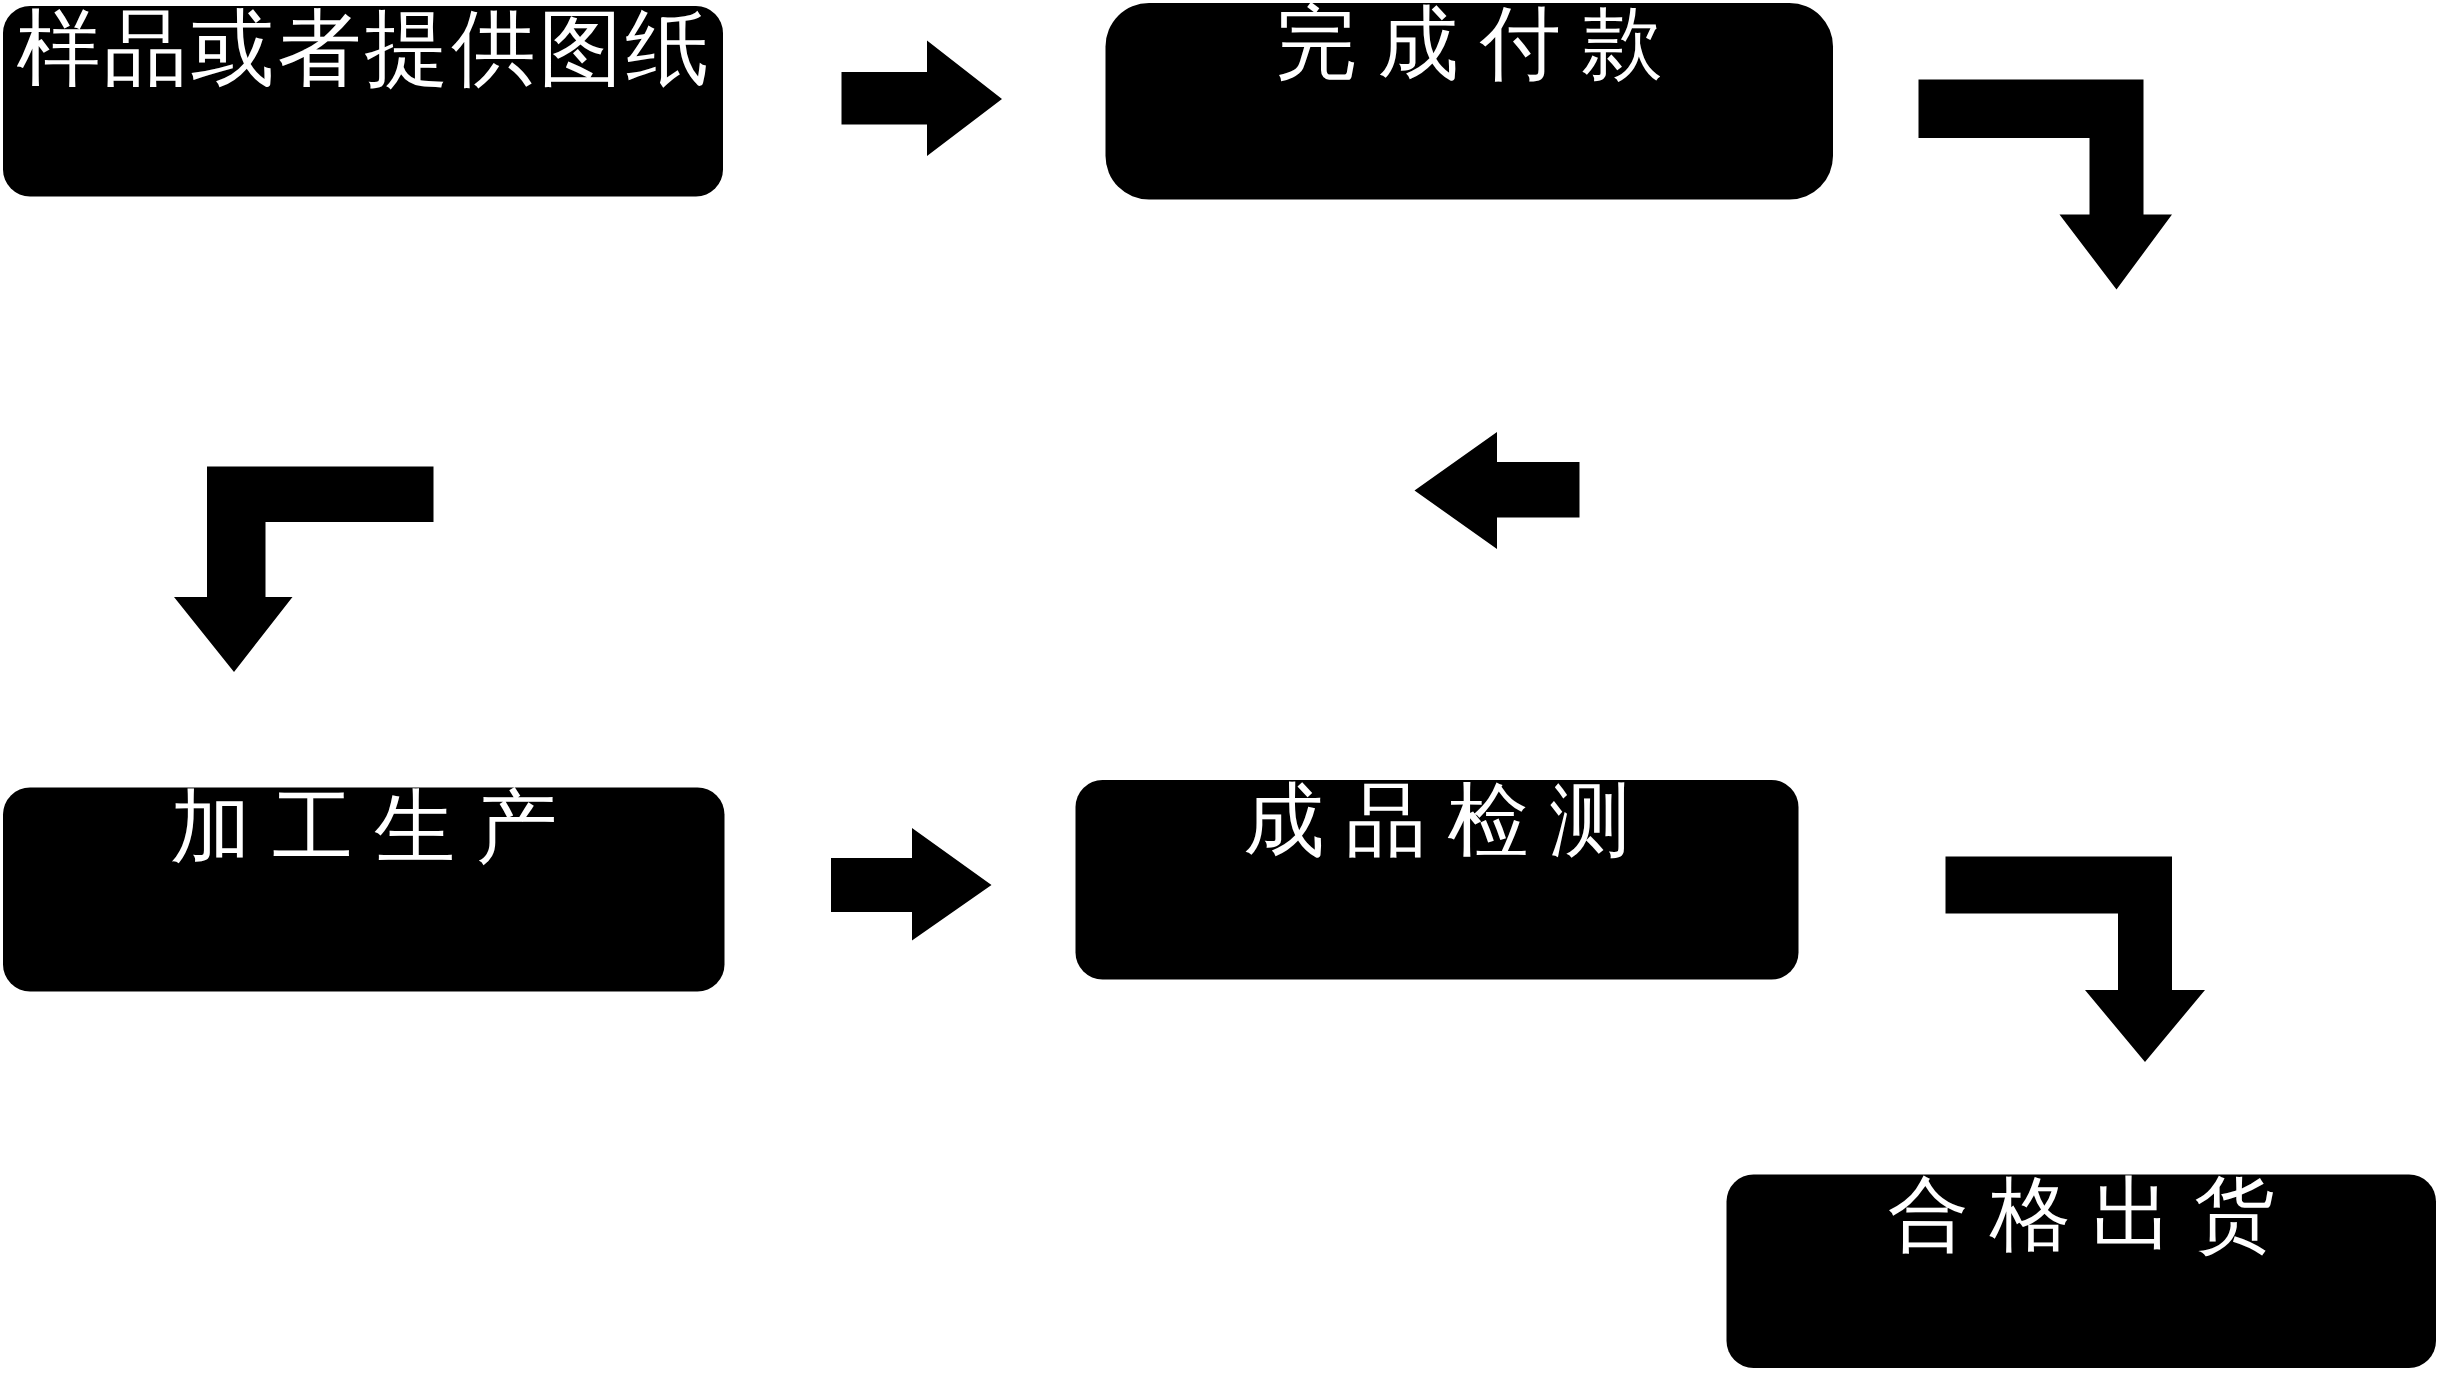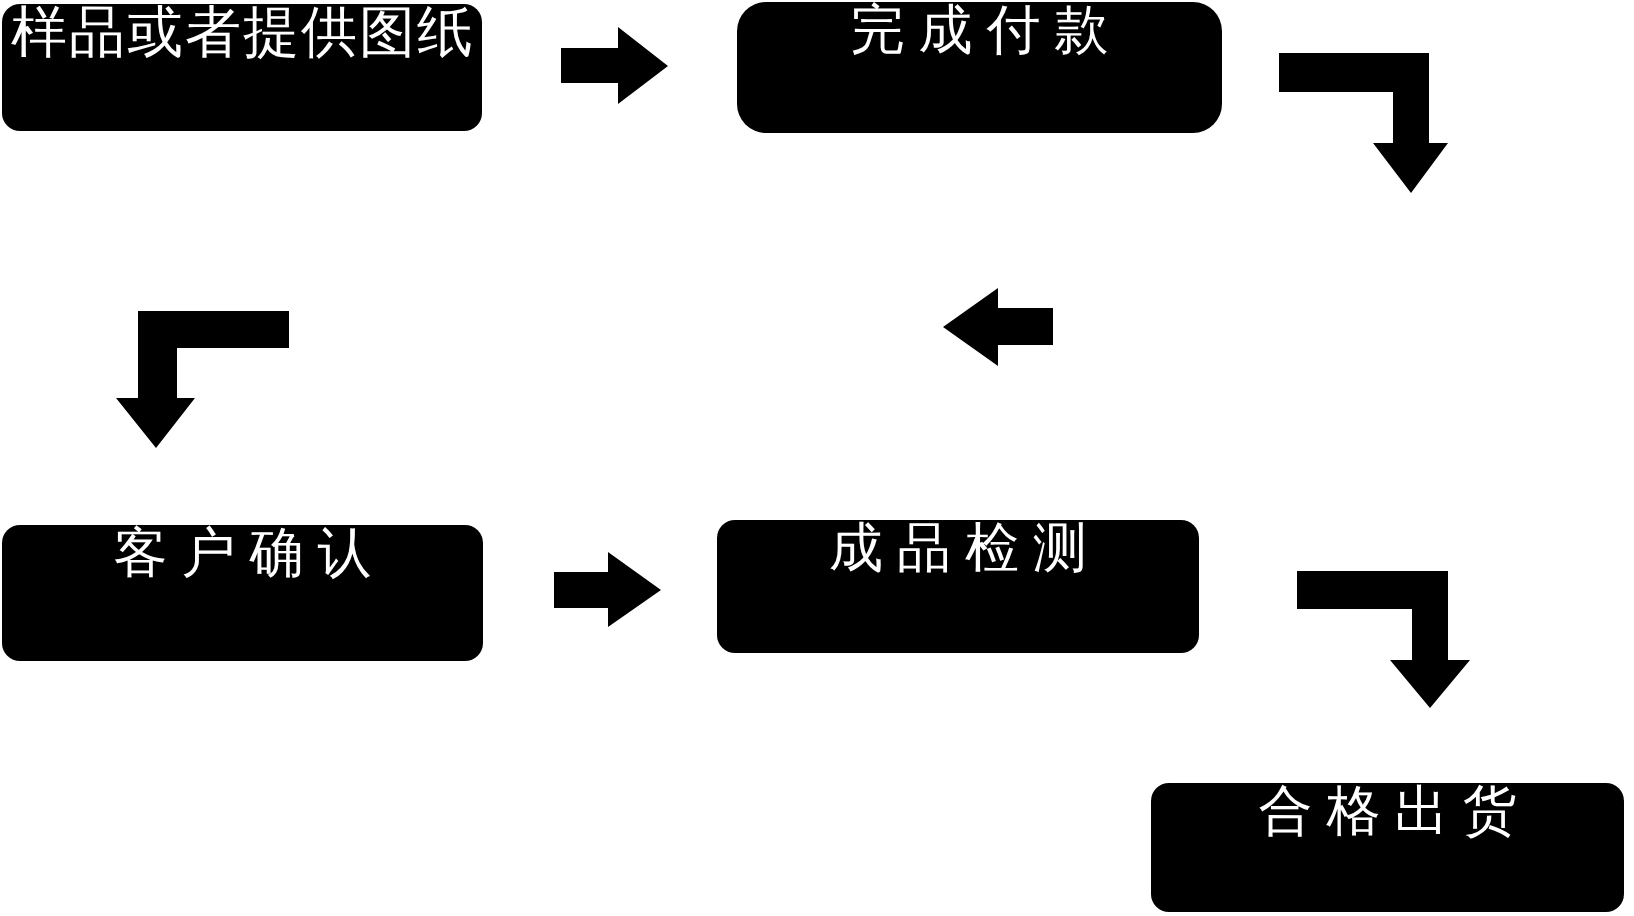--- a/index.html
+++ b/index.html
@@ -78,21 +78,21 @@
     <span class="label">样品或者提供图纸</span>
   </div>
 
   <div class="node node-payment">
     <span class="label">完成付款</span>
   </div>
 
 
 
   <div class="node node-production">
-    <span class="label">客户确认</span>
+    <span class="label">加工生产</span>
   </div>
 
   <div class="node node-inspection">
     <span class="label">成品检测</span>
   </div>
 
   <div class="node node-shipping">
     <span class="label">合格出货</span>
   </div>
 

